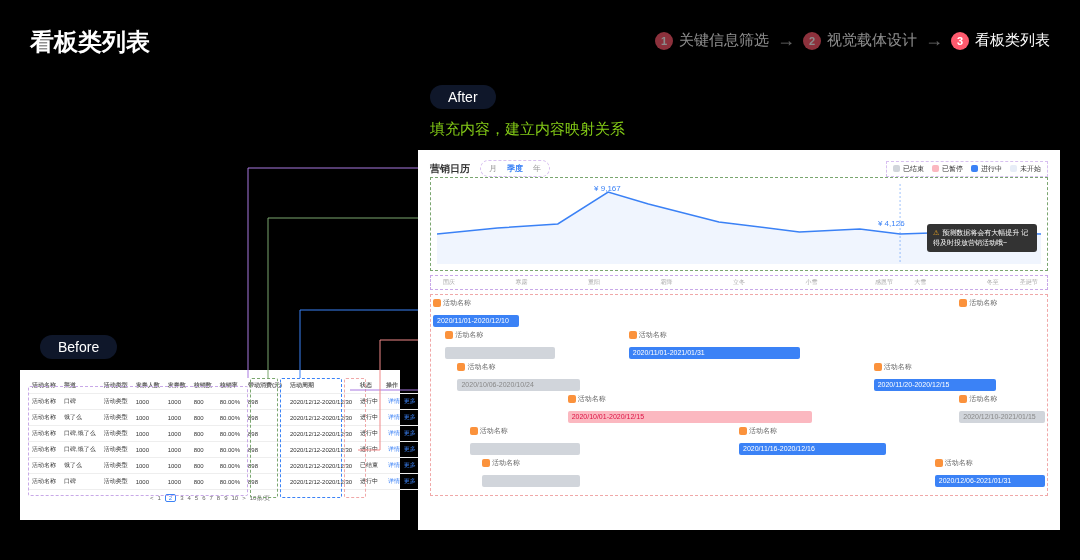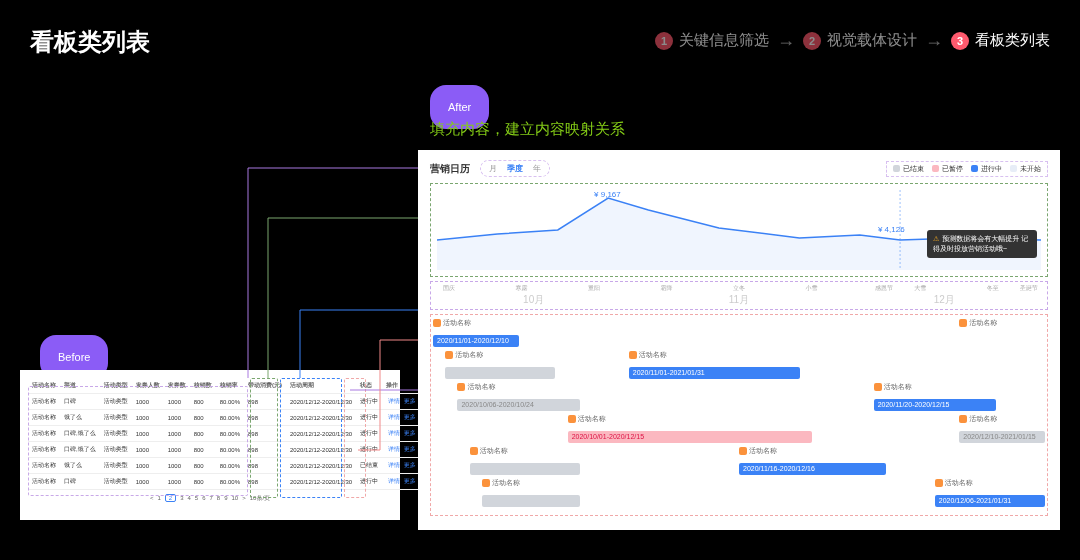--- a/index.html
+++ b/index.html
@@ -3,35 +3,35 @@
 <meta charset="utf-8">
 <style>
 *{margin:0;padding:0;box-sizing:border-box}
 body{background:#000;font-family:-apple-system,"PingFang SC","Microsoft YaHei",sans-serif;width:1080px;height:560px;position:relative;overflow:hidden;color:#fff}
 .title{position:absolute;top:26px;left:30px;font-size:24px;font-weight:600}
 .steps{position:absolute;top:30px;right:30px;display:flex;align-items:center;gap:8px;font-size:15px}
 .step{display:flex;align-items:center;gap:6px;opacity:.55}
 .step.active{opacity:1}
 .step .num{width:18px;height:18px;border-radius:50%;background:#ff5a6e;color:#fff;font-size:11px;display:flex;align-items:center;justify-content:center;font-weight:600}
 .arrow{opacity:.4;font-size:18px}
-.badge{position:absolute;background:#8b5cf6;color:#fff;padding:16px 18px;border-radius:16px;font-size:11px;font-weight:500}
+.badge{position:absolute;background:#0f172a;color:#fff;padding:4px 18px;border-radius:16px;font-size:14px;font-weight:500}
 .badge-after{top:85px;left:430px}
 .badge-before{top:335px;left:40px}
 .subtitle{position:absolute;top:120px;left:430px;font-size:15px;color:#84cc16}
 .before-panel{position:absolute;top:370px;left:20px;width:380px;height:150px;background:#fff;color:#333;padding:8px;font-size:7px}
 .btable{width:100%;border-collapse:collapse}
 .btable th,.btable td{padding:3px 4px;text-align:left;font-size:6px;border-bottom:1px solid #eee;white-space:nowrap}
 .btable th{font-weight:600;color:#666}
 .btable td .lnk{color:#3b82f6;margin-left:2px}
 .pager{margin-top:4px;text-align:center;font-size:6px;color:#666}
 .pager span{margin:0 2px}
 .pager .cur{border:1px solid #3b82f6;color:#3b82f6;padding:0 3px;border-radius:2px}
 .dash{position:absolute;border:1px dashed;border-radius:2px}
 .after-panel{position:absolute;top:150px;left:418px;width:642px;height:380px;background:#fff;color:#333;padding:10px 12px;font-size:9px}
-.af-header{display:flex;align-items:center;gap:10px;font-size:10px;margin-bottom:6px}
+.af-header{display:flex;align-items:center;gap:10px;font-size:10px;margin-bottom:0}
 .af-header .ttl{font-weight:700}
 .af-tabs{display:flex;gap:10px;font-size:8px;color:#999;border:1px dashed #d8c0f0;padding:2px 8px;border-radius:10px}
 .af-tabs .on{color:#3b82f6;font-weight:600}
 .af-legend{margin-left:auto;display:flex;gap:8px;font-size:7px;border:1px dashed #d8c0f0;padding:2px 6px}
 .af-legend span{display:flex;align-items:center;gap:3px}
 .af-legend i{width:7px;height:7px;border-radius:2px;display:inline-block}
 .chart-box{border:1px dashed #7aa66f;padding:6px;margin-bottom:4px}
 .chart-title{font-size:8px;color:#888;margin-bottom:2px}
 .chart{position:relative;height:80px;width:100%}
 .chart svg{width:100%;height:100%}
@@ -227,25 +227,20 @@
         <span>立冬</span>
         <span></span>
         <span>小雪</span>
         <span></span>
         <span>感恩节</span>
         <span>大雪</span>
         <span></span>
         <span>冬至</span>
         <span>圣诞节</span>
       </div>
-    <div class="months">
-      <div>10月</div>
-      <div>11月</div>
-      <div>12月</div>
-    </div>
   </div>
 
   <div class="gantt" id="gantt">
       <div class="grow">
         <div class="gtxt" style="left: 0%; top: -1px;"><i></i>活动名称</div>
         <div class="gtxt" style="left: 86%; top: -1px;"><i></i>活动名称</div>
       </div>
       <div class="grow">
         <div class="gbar gblue" style="left: 0%; width: 14%;">2020/11/01-2020/12/10</div>
       </div>

